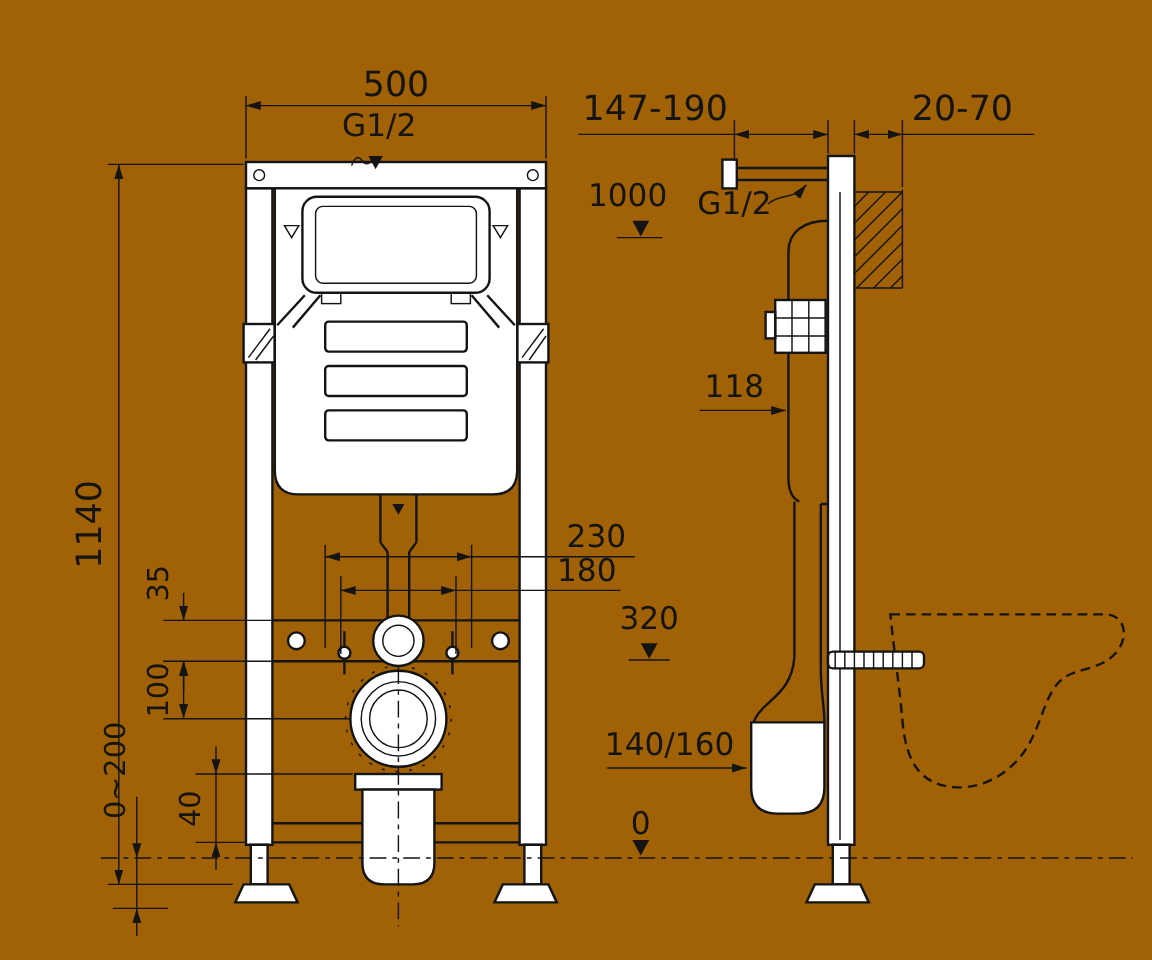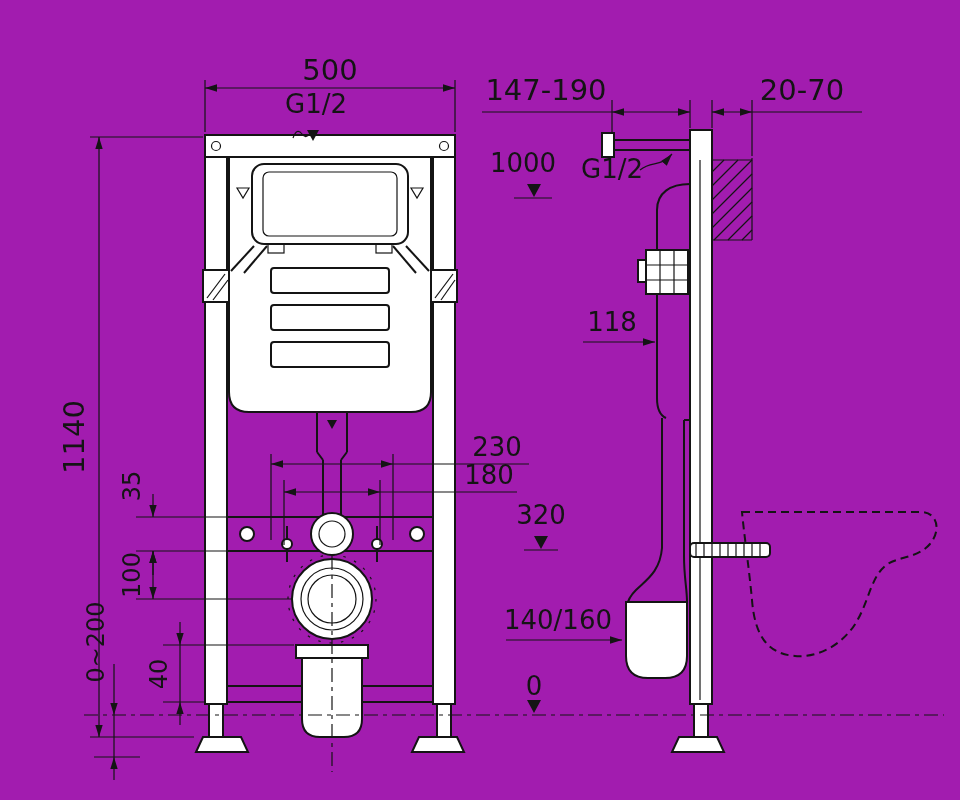--- a/index.html
+++ b/index.html
@@ -1,16 +1,16 @@
 <!DOCTYPE html>
 <html><head>
 <meta charset="utf-8">
 <style>
   html,body{margin:0;padding:0;background:#ffffff;}
-  .canvas{position:relative;width:960px;height:800px;background:#a21caf;overflow:hidden;
+  .canvas{position:relative;width:960px;height:800px;background:#a16207;overflow:hidden;
           font-family:"DejaVu Sans",sans-serif;text-decoration:underline;}
   svg{display:block;}
   svg text{fill:#141414;font-family:"DejaVu Sans",sans-serif;}
   .t29{font-size:29px;}
   .t26{font-size:26px;}
   .t24{font-size:24px;}
   .ln{stroke:#141414;stroke-width:2;fill:none;}
   .thin{stroke:#141414;stroke-width:1.2;fill:none;}
   .dim{stroke:#141414;stroke-width:1.2;fill:none;}
   .wht{fill:#ffffff;stroke:#141414;stroke-width:2;}

